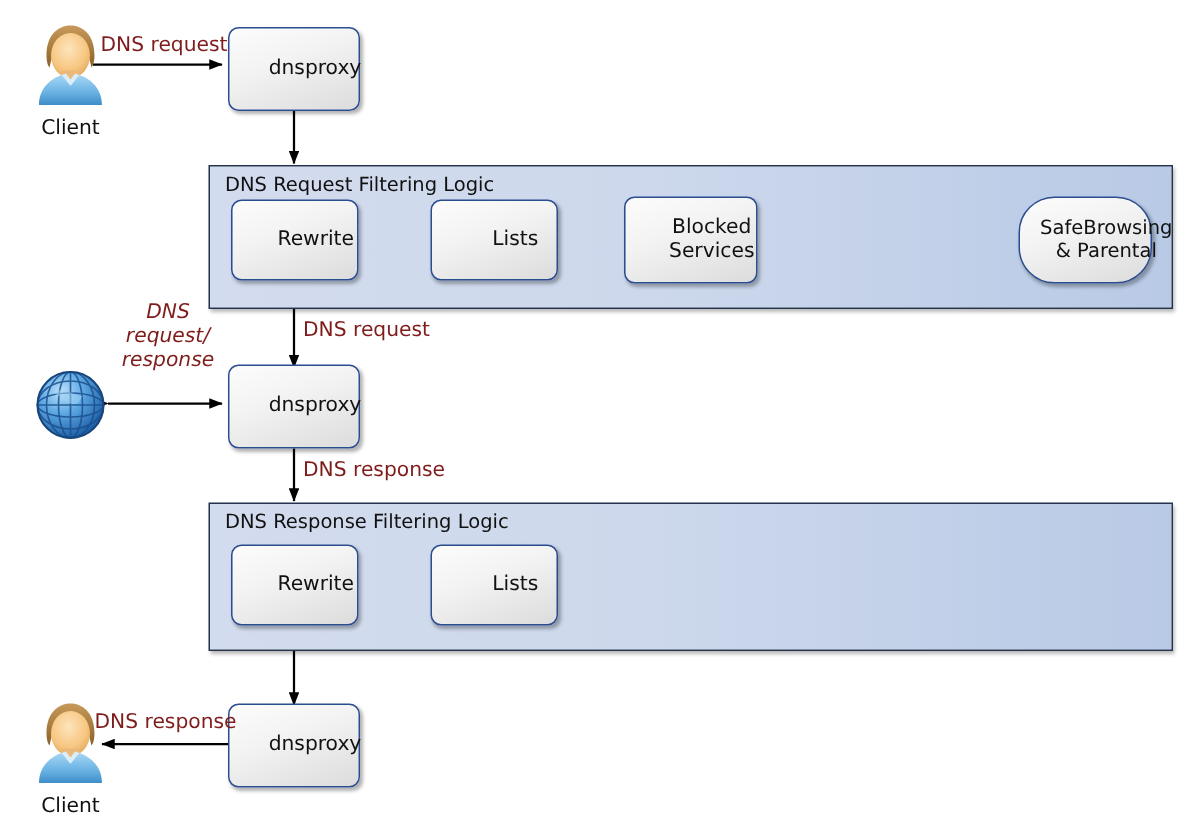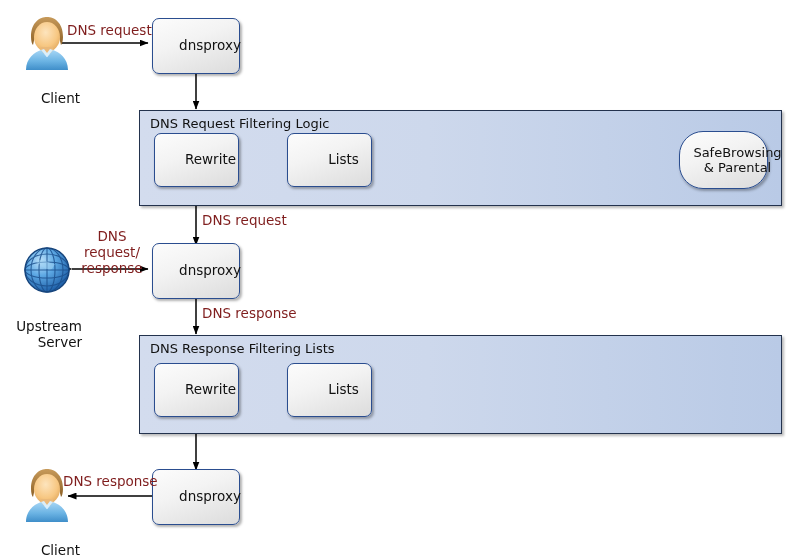--- a/index.html
+++ b/index.html
@@ -75,23 +75,22 @@
 
   
   .actor {
     position: absolute;
     text-align: center;
   }
   .actor-caption {
     font-size: 13.5px;
     line-height: 1.2;
     color: #111;
-    margin-top: 16px;
+    margin-top: 3px;
     white-space: pre;
-    text-align: right;
   }
 </style>
 </head>
 <body>
 
 <div id="diagram-root">
 
   <svg id="wires" viewBox="0 0 797 558">
     <defs>
       <marker id="arrowhead" markerWidth="9" markerHeight="7" refX="8.5" refY="3.5" orient="auto" markerUnits="userSpaceOnUse">
@@ -124,26 +123,29 @@
   <div class="group" style="left:139px; top:110px; width:643px; height:96px;">
     <div class="group-title">DNS Request Filtering Logic</div>
   </div>
 
   <div class="node" style="left:154px; top:133px; width:85px; height:54px;">
     <span>Rewrite</span>
   </div>
   <div class="node" style="left:287px; top:133px; width:85px; height:54px;">
     <span>Lists</span>
   </div>
+  <div class="node" style="left:416px; top:131px; width:89px; height:58px;">
+    <span>Blocked<br>Services</span>
+  </div>
   <div class="node" style="left:679px; top:131px; width:89px; height:58px; font-size:13px;border-radius:24px;">
     <span>SafeBrowsing<br>&amp; Parental</span>
   </div>
 
   <div class="group" style="left:139px; top:335px; width:643px; height:99px;">
-    <div class="group-title">DNS Response Filtering Lists</div>
+    <div class="group-title">DNS Response Filtering Logic</div>
   </div>
 
   <div class="node" style="left:154px; top:363px; width:85px; height:54px;">
     <span>Rewrite</span>
   </div>
   <div class="node" style="left:287px; top:363px; width:85px; height:54px;">
     <span>Lists</span>
   </div>
 
   <div class="node" style="left:152px; top:18px; width:88px; height:56px;">
@@ -202,37 +204,36 @@
         <ellipse cx="28" cy="28" rx="22" ry="8"></ellipse>
         <ellipse cx="28" cy="28" rx="22" ry="16"></ellipse>
         <ellipse cx="28" cy="28" rx="8" ry="22"></ellipse>
         <ellipse cx="28" cy="28" rx="16" ry="22"></ellipse>
         <line x1="6" y1="28" x2="50" y2="28"></line>
         <line x1="28" y1="6" x2="28" y2="50"></line>
       </g>
       <path d="M17,20 q5,-4 10,-1 t9,3 l-3,5 q-6,1 -9,-2 t-7,-5 Z" fill="#9fd2f2" opacity="0.55"></path>
       <circle cx="28" cy="28" r="22" fill="none" stroke="#17457c" stroke-width="1.4"></circle>
     </svg>
-    <div class="actor-caption">Upstream<br>Server</div>
   </div>
 
   <div class="actor" style="left:14px; top:466px; width:66px;">
     <svg width="54" height="56" viewBox="0 0 54 56">
       <path d="M11,23 C11,8 20,3 27,3 C34,3 43,8 43,23 C43,27 42,30 41,31 L38,19 C34,22 20,22 16,18 L13,31 C12,30 11,27 11,23 Z" fill="url(#hairG)"></path>
       <ellipse cx="27" cy="23" rx="13" ry="15" fill="url(#faceG)"></ellipse>
       <path d="M21,33 L33,33 L33,40 L21,40 Z" fill="#eab97a"></path>
       <path d="M6,56 C6,44 15,38 21,36 L27,43 L33,36 C39,38 48,44 48,56 Z" fill="url(#shirtG)"></path>
       <path d="M21,36 L27,43 L33,36 L30,35 L27,39 L24,35 Z" fill="#d9eefb"></path>
     </svg>
     <div class="actor-caption">Client</div>
   </div>
 
   <div class="edge-label" style="left:67px; top:22px;">DNS request</div>
 
   <div class="edge-label" style="left:202px; top:212px;">DNS request</div>
 
-  <div class="edge-label center" style="left:78px; top:228px; width:68px;">DNS<br>request/<br>response</div>
+  <div class="edge-label center" style="left:78px; top:200px; width:68px;font-style:italic;">DNS<br>request/<br>response</div>
 
   <div class="edge-label" style="left:202px; top:305px;">DNS response</div>
 
   <div class="edge-label" style="left:63px; top:473px;">DNS response</div>
 
 </div>
 
 </body></html>

